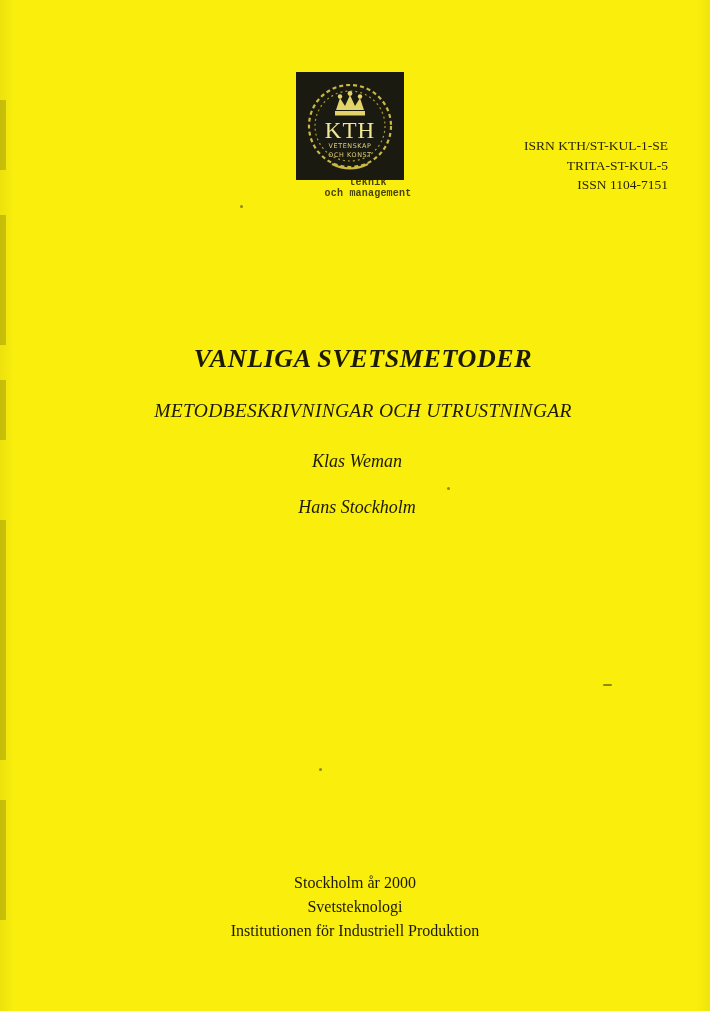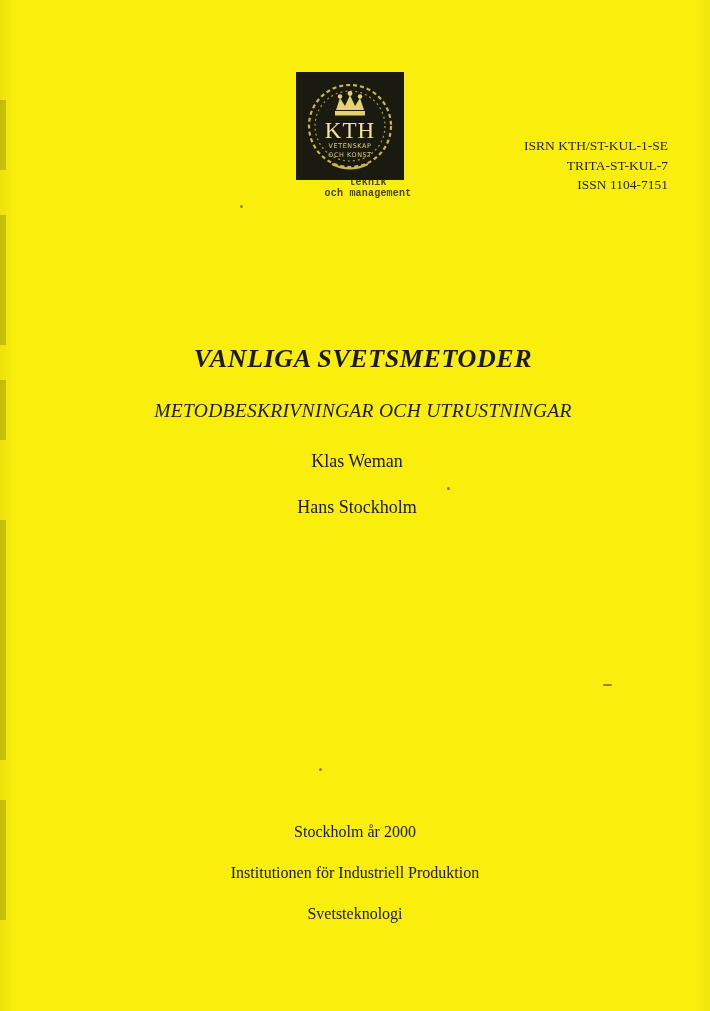--- a/index.html
+++ b/index.html
@@ -91,20 +91,21 @@
   }
   .subtitle {
     margin: 26px 0 0 0;
     font-size: 19.5px;
     font-style: italic;
     letter-spacing: 0.3px;
   }
   .author {
     margin: 29px 12px 0 0;
     font-size: 18px;
+    font-style: italic;
   }
   .author.second {
     margin-top: 25px;
   }
 
   
   .speck {
     position: absolute;
     background: rgba(60, 55, 0, 0.55);
     border-radius: 50%;
@@ -114,21 +115,21 @@
   .footer {
     position: absolute;
     left: 0;
     right: 0;
     bottom: 68px;
     text-align: center;
     color: #1d1a04;
     font-size: 16px;
     line-height: 24px;
   }
-  .footer div { margin: 17px; }
+  .footer div { margin: 0; }
 </style>
 </head>
 <body>
 
 <div class="page">
 
   <div class="edge-mark" style="top:100px;height:70px;"></div>
   <div class="edge-mark" style="top:215px;height:130px;"></div>
   <div class="edge-mark" style="top:380px;height:60px;"></div>
   <div class="edge-mark" style="top:520px;height:240px;"></div>
@@ -158,35 +159,35 @@
       </svg>
     </div>
     <div class="logo-caption">
       <div>KTH Industriell teknik</div>
       <div>och management</div>
     </div>
   </div>
 
   <div class="codes">
     <div>ISRN KTH/ST-KUL-1-SE</div>
-    <div>TRITA-ST-KUL-7</div>
+    <div>TRITA-ST-KUL-5</div>
     <div>ISSN 1104-7151</div>
   </div>
 
   <div class="title-block">
     <h1 class="main-title">VANLIGA SVETSMETODER</h1>
     <div class="subtitle">METODBESKRIVNINGAR OCH UTRUSTNINGAR</div>
     <div class="author">Klas Weman</div>
     <div class="author second">Hans Stockholm</div>
   </div>
 
   <div class="speck" style="left:240px;top:205px;width:3px;height:3px;"></div>
   <div class="speck" style="left:447px;top:487px;width:3px;height:3px;"></div>
   <div class="speck" style="left:319px;top:768px;width:3px;height:3px;"></div>
   <div class="speck" style="left:603px;top:684px;width:9px;height:2px;border-radius:1px;"></div>
 
   <div class="footer">
     <div>Stockholm år 2000</div>
+    <div>Svetsteknologi</div>
     <div>Institutionen för Industriell Produktion</div>
-    <div>Svetsteknologi</div>
   </div>
 
 </div>
 
 </body></html>

